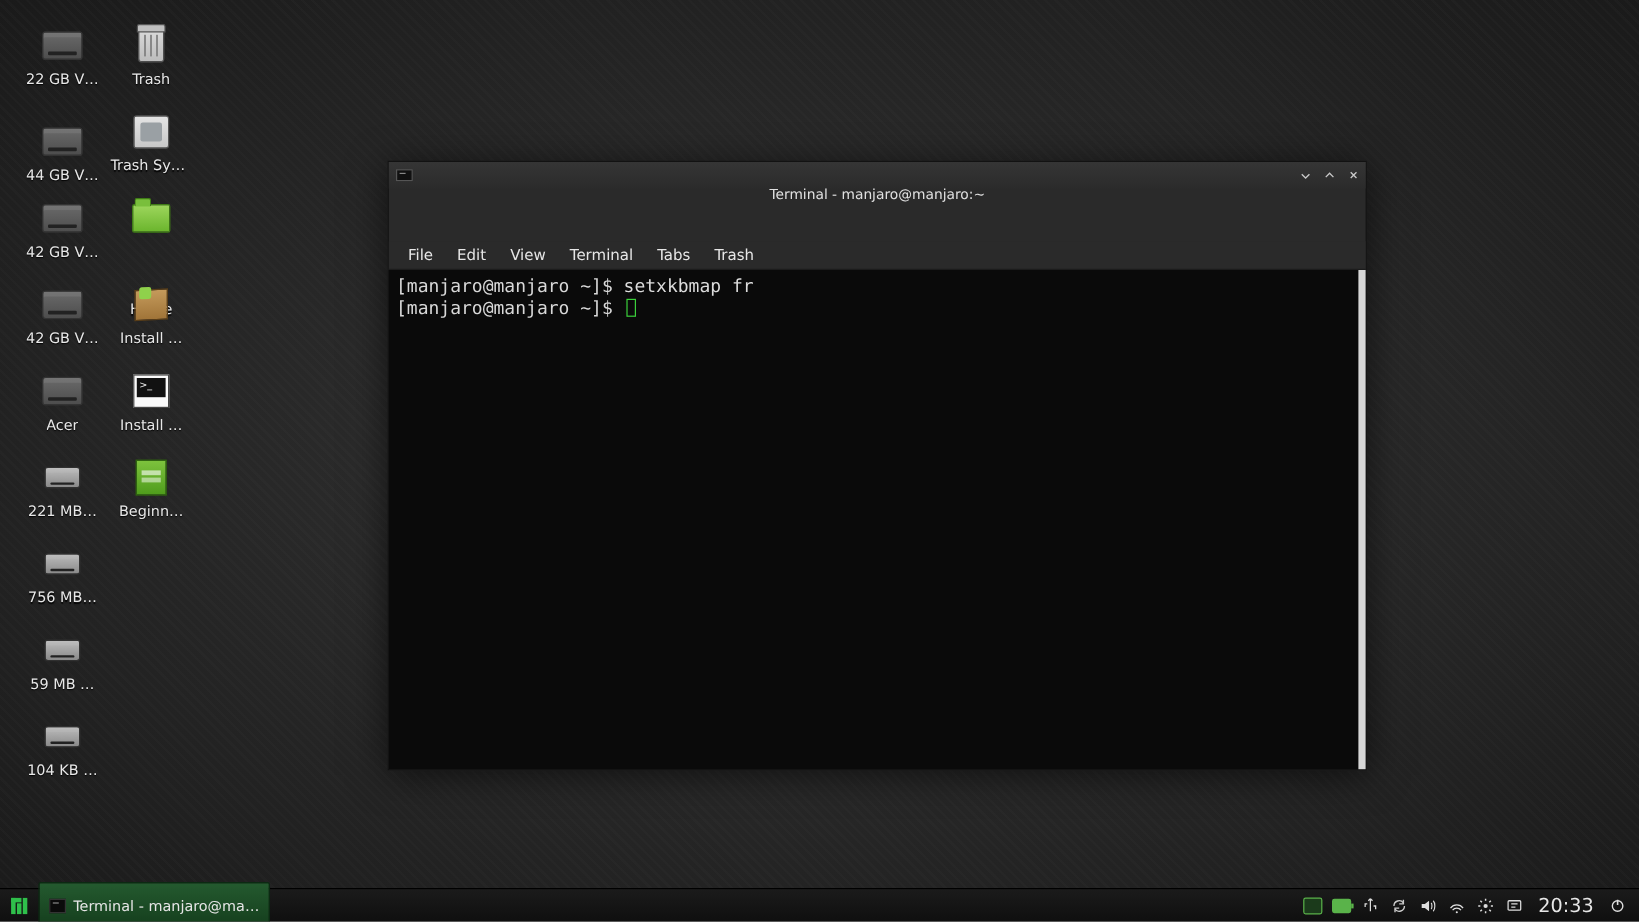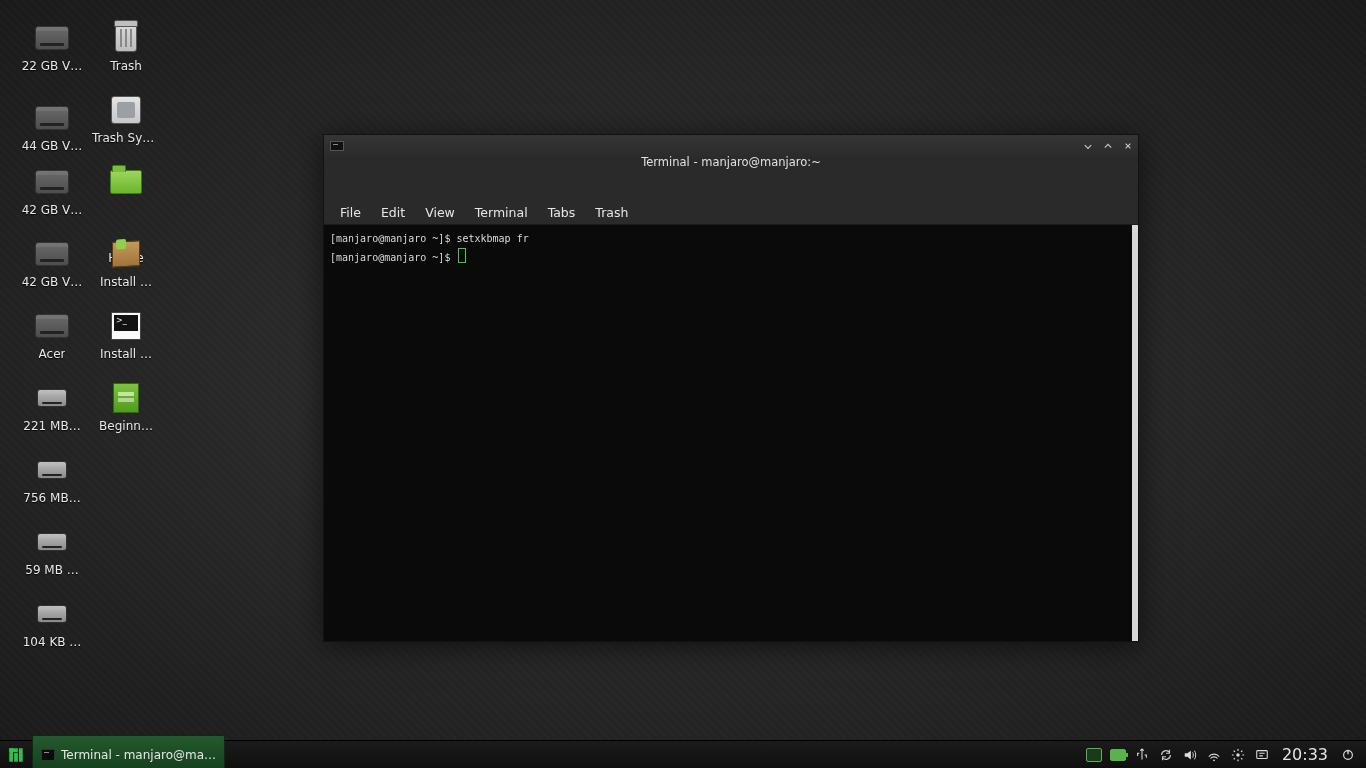--- a/index.html
+++ b/index.html
@@ -120,21 +120,21 @@
 .wbtn svg { width:10px; height:10px; }
 
 .menubar {
   height: 24px; background:#2a2a2a; display:flex; align-items:center;
   padding: 0 6px; gap: 0; font-size: 12.5px; color:#e6e6e6; border-bottom:1px solid #1c1c1c;margin-top:44px;
 }
 .menubar .mi { padding: 3px 10px; cursor:pointer;}
 
 .termbody {
   flex: 1; background:#0a0a0a; color:#dcdcdc; font-family: "DejaVu Sans Mono","Liberation Mono",monospace;
-  font-size: 10px; line-height: 19px; padding: 4px 6px; position:relative; overflow:hidden;
+  font-size: 15px; line-height: 19px; padding: 4px 6px; position:relative; overflow:hidden;
   border-right: 6px solid #d7d7d7; 
 }
 .termbody .prompt { color:#d8d8d8; }
 .termbody .cursor {
   display:inline-block; width:8px; height:15px; border:1px solid #3bd03b;
   vertical-align:-2px; margin-left:2px;
 }
 
 
 .panel {

